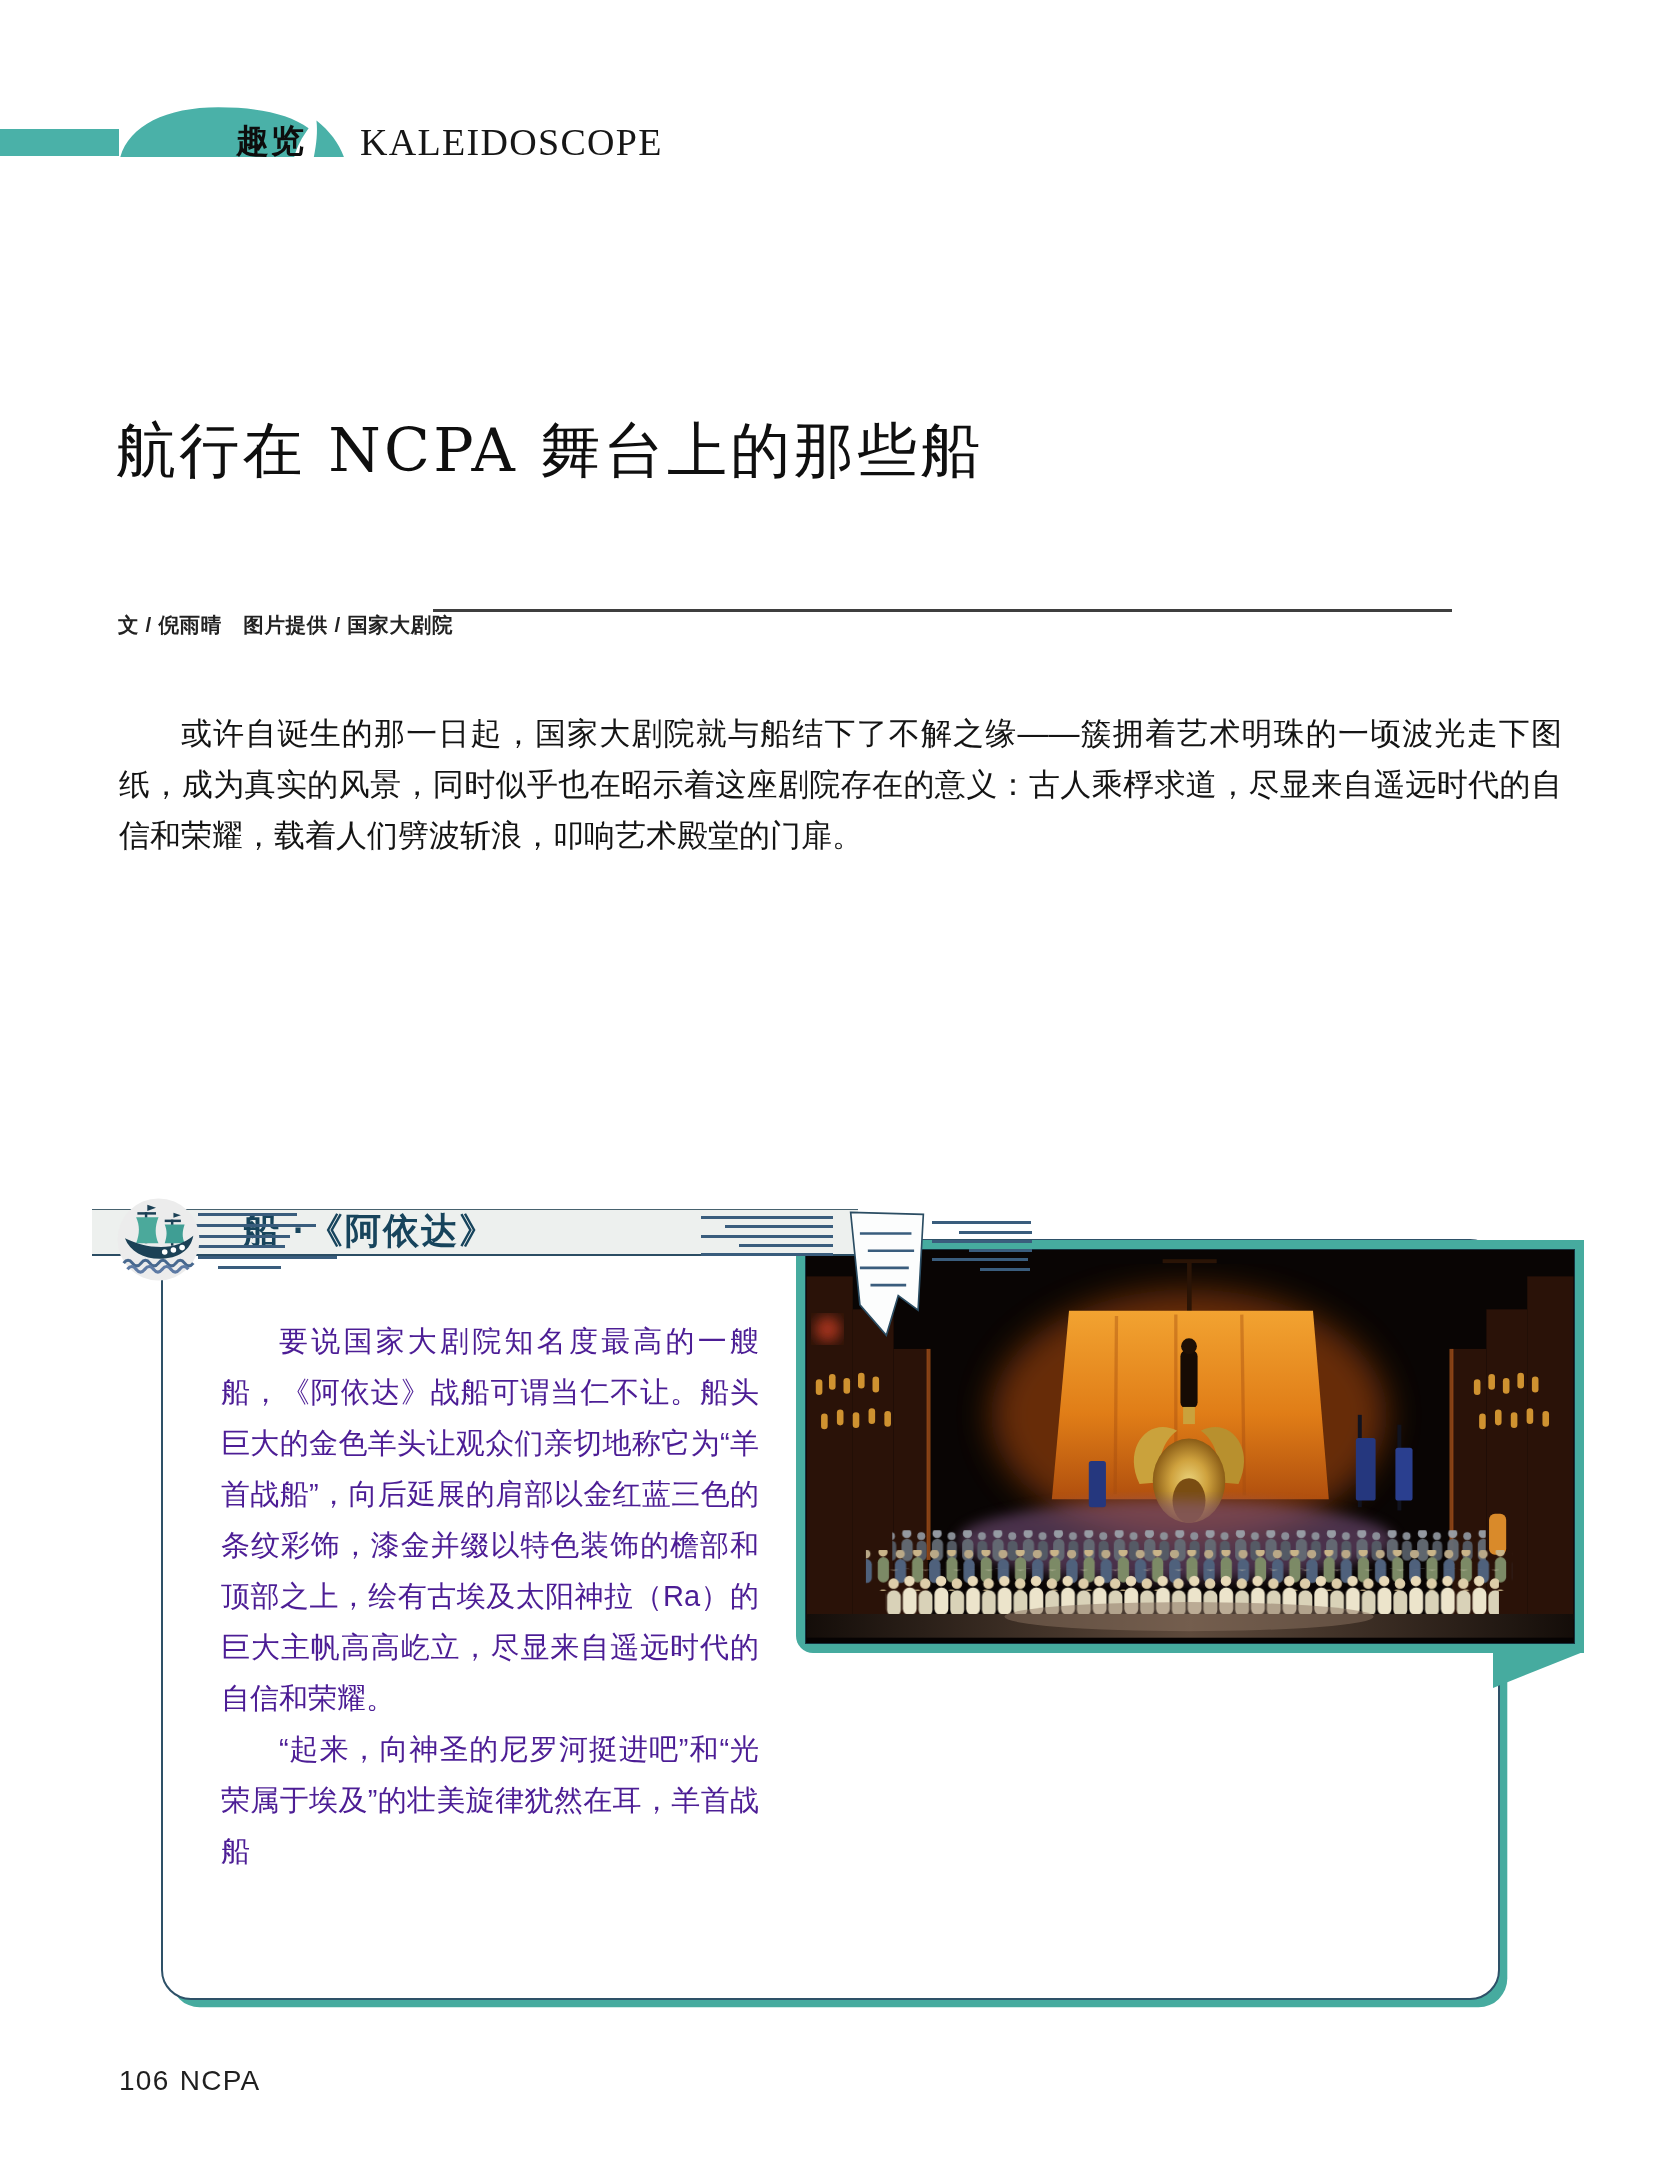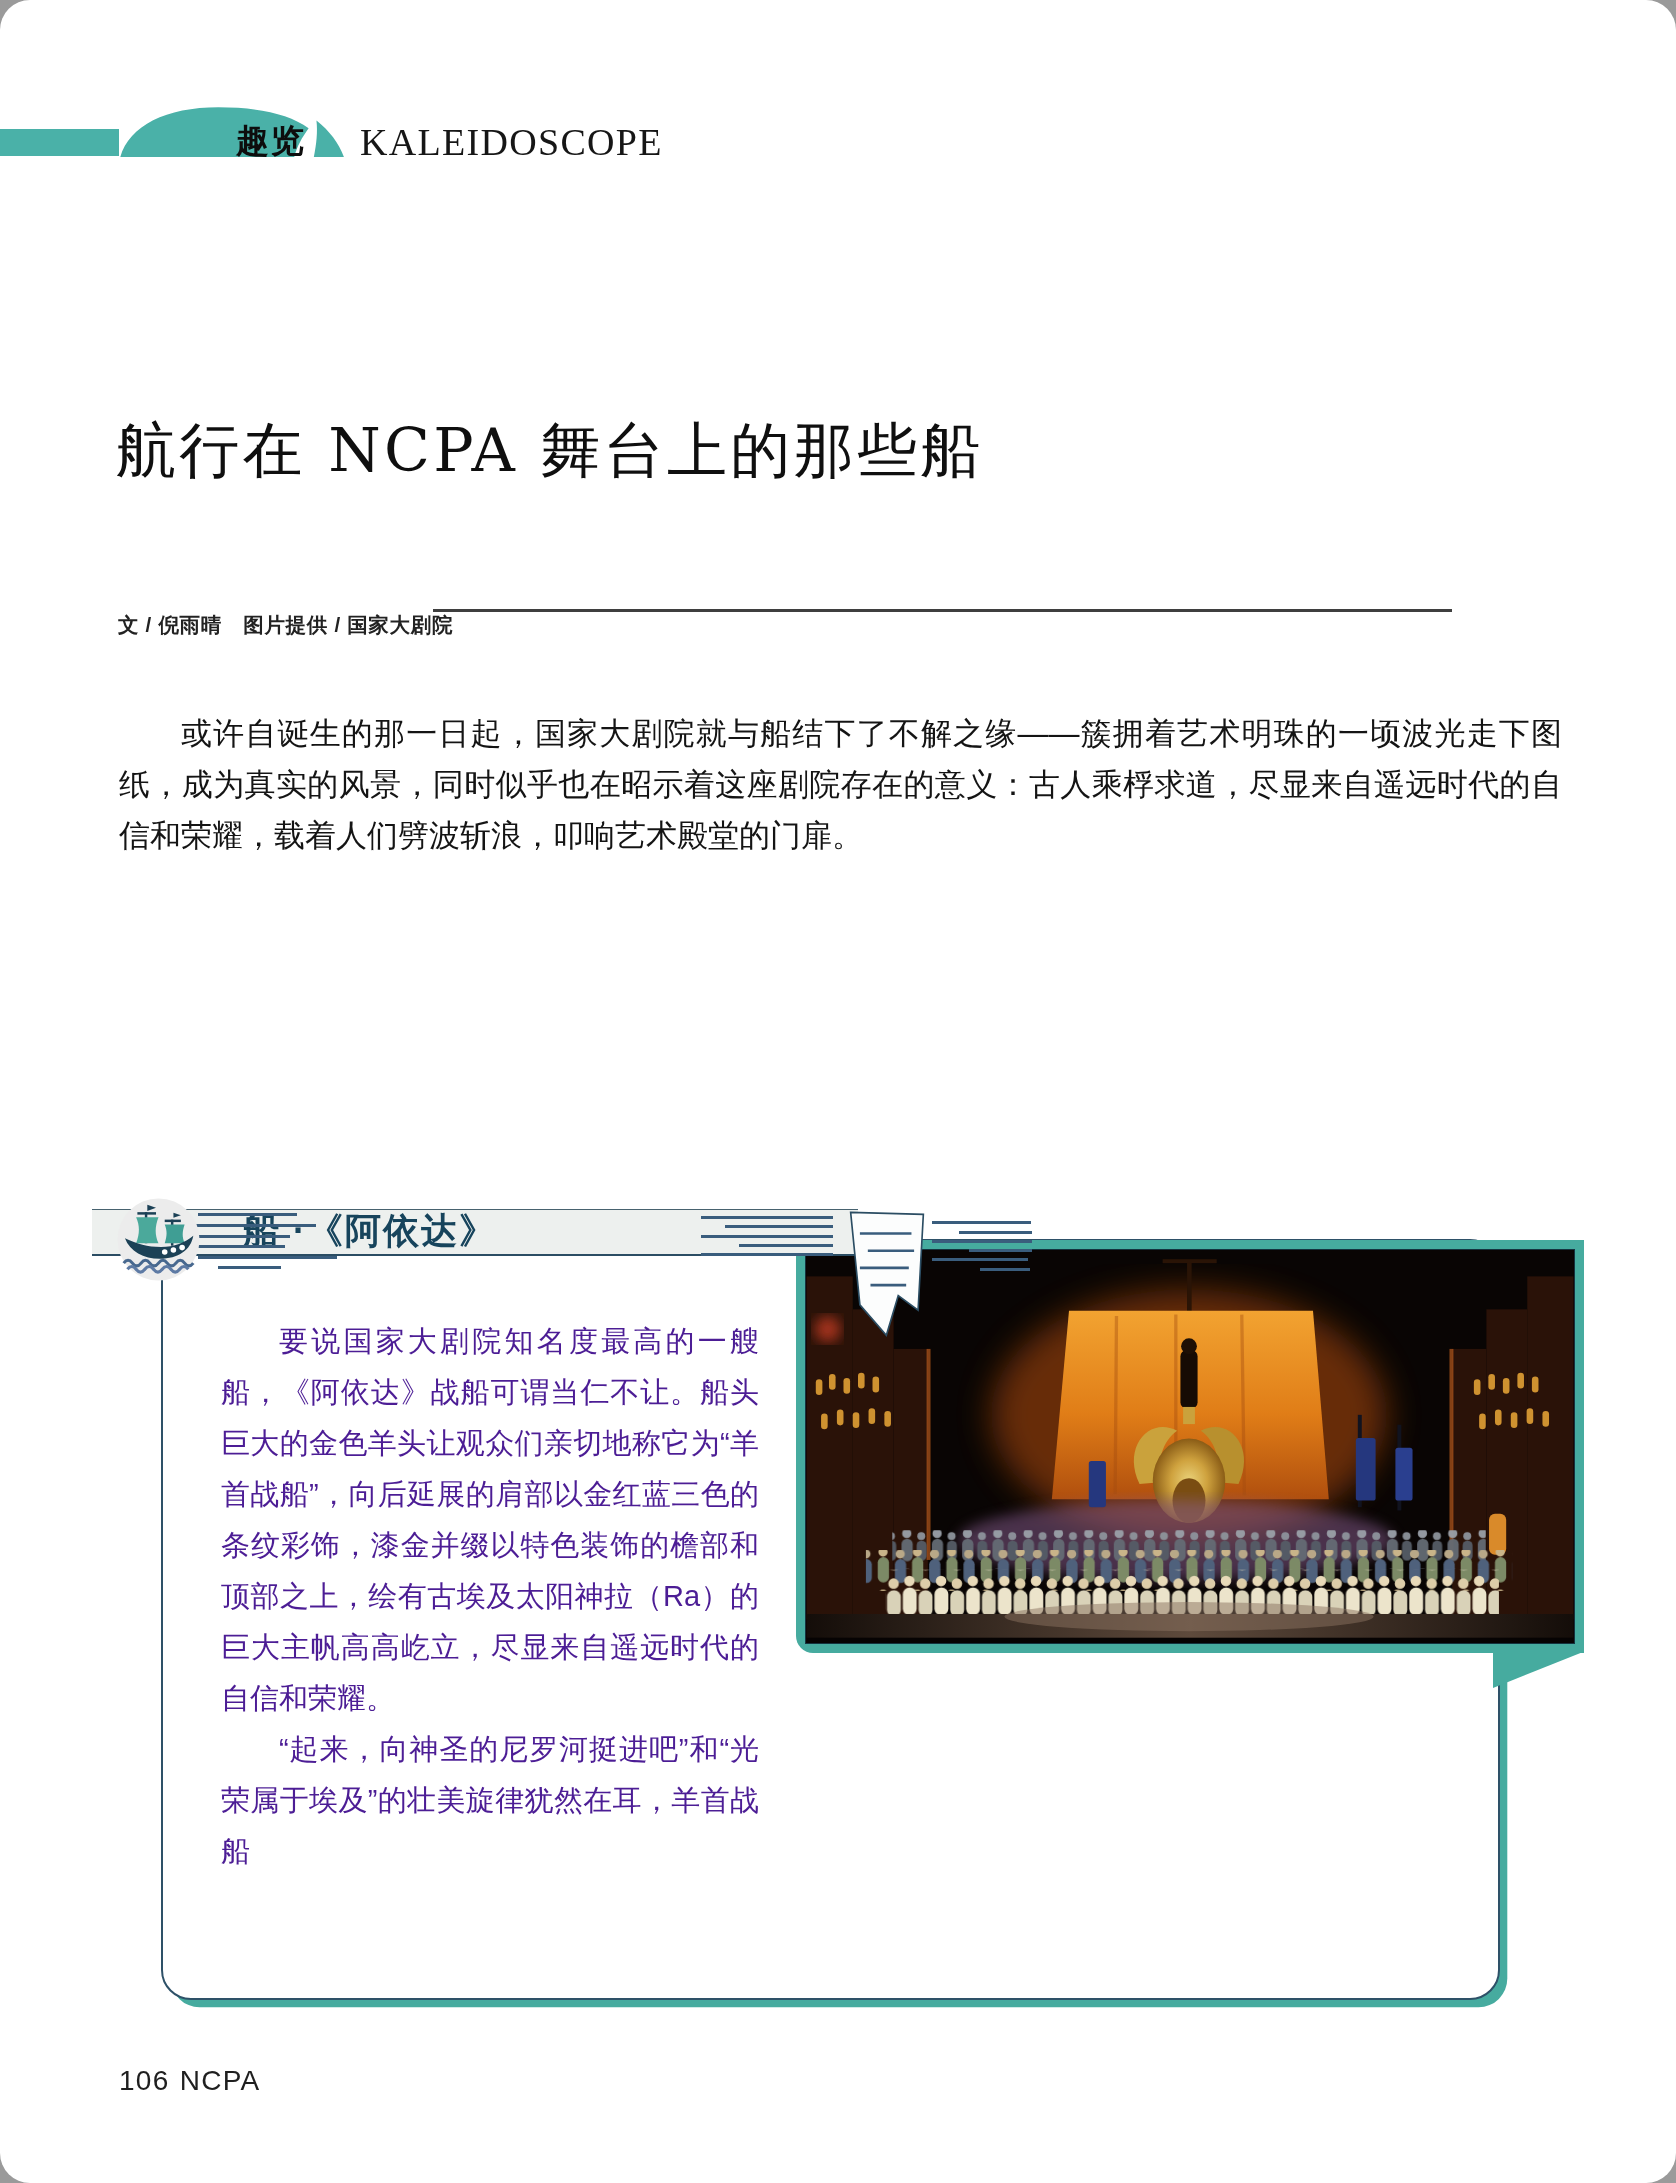--- a/index.html
+++ b/index.html
@@ -1,18 +1,18 @@
 <!DOCTYPE html>
 <html style="font-size:10.6px"><head>
 <meta charset="utf-8">
 <style>
   html,body{margin:0;padding:0;background:#9a9a9a;}
   .page{
     position:relative;width:1676px;height:2183px;background:#ffffff;
-    overflow:hidden;font-family:"Liberation Sans","DejaVu Sans",sans-serif;color:#1a1a1a;border-radius:30px;
+    overflow:hidden;font-family:"Liberation Sans","DejaVu Sans",sans-serif;color:#1a1a1a;
   }
   .abs{position:absolute;}
 
   
   .top-teal-bar{left:0;top:129px;width:119px;height:27px;background:#4ab1a8;}
   .arch-svg{left:119px;top:106px;width:238px;height:51px;}
   .badge-cn{left:236px;top:123px;font-size:33px;font-weight:bold;color:#0d0d0d;letter-spacing:2px;line-height:36px;}
   .badge-en{left:360px;top:123px;font-size:38px;color:#161616;font-family:"Liberation Serif","DejaVu Serif",serif;letter-spacing:1.3px;line-height:38px;}
 
   

